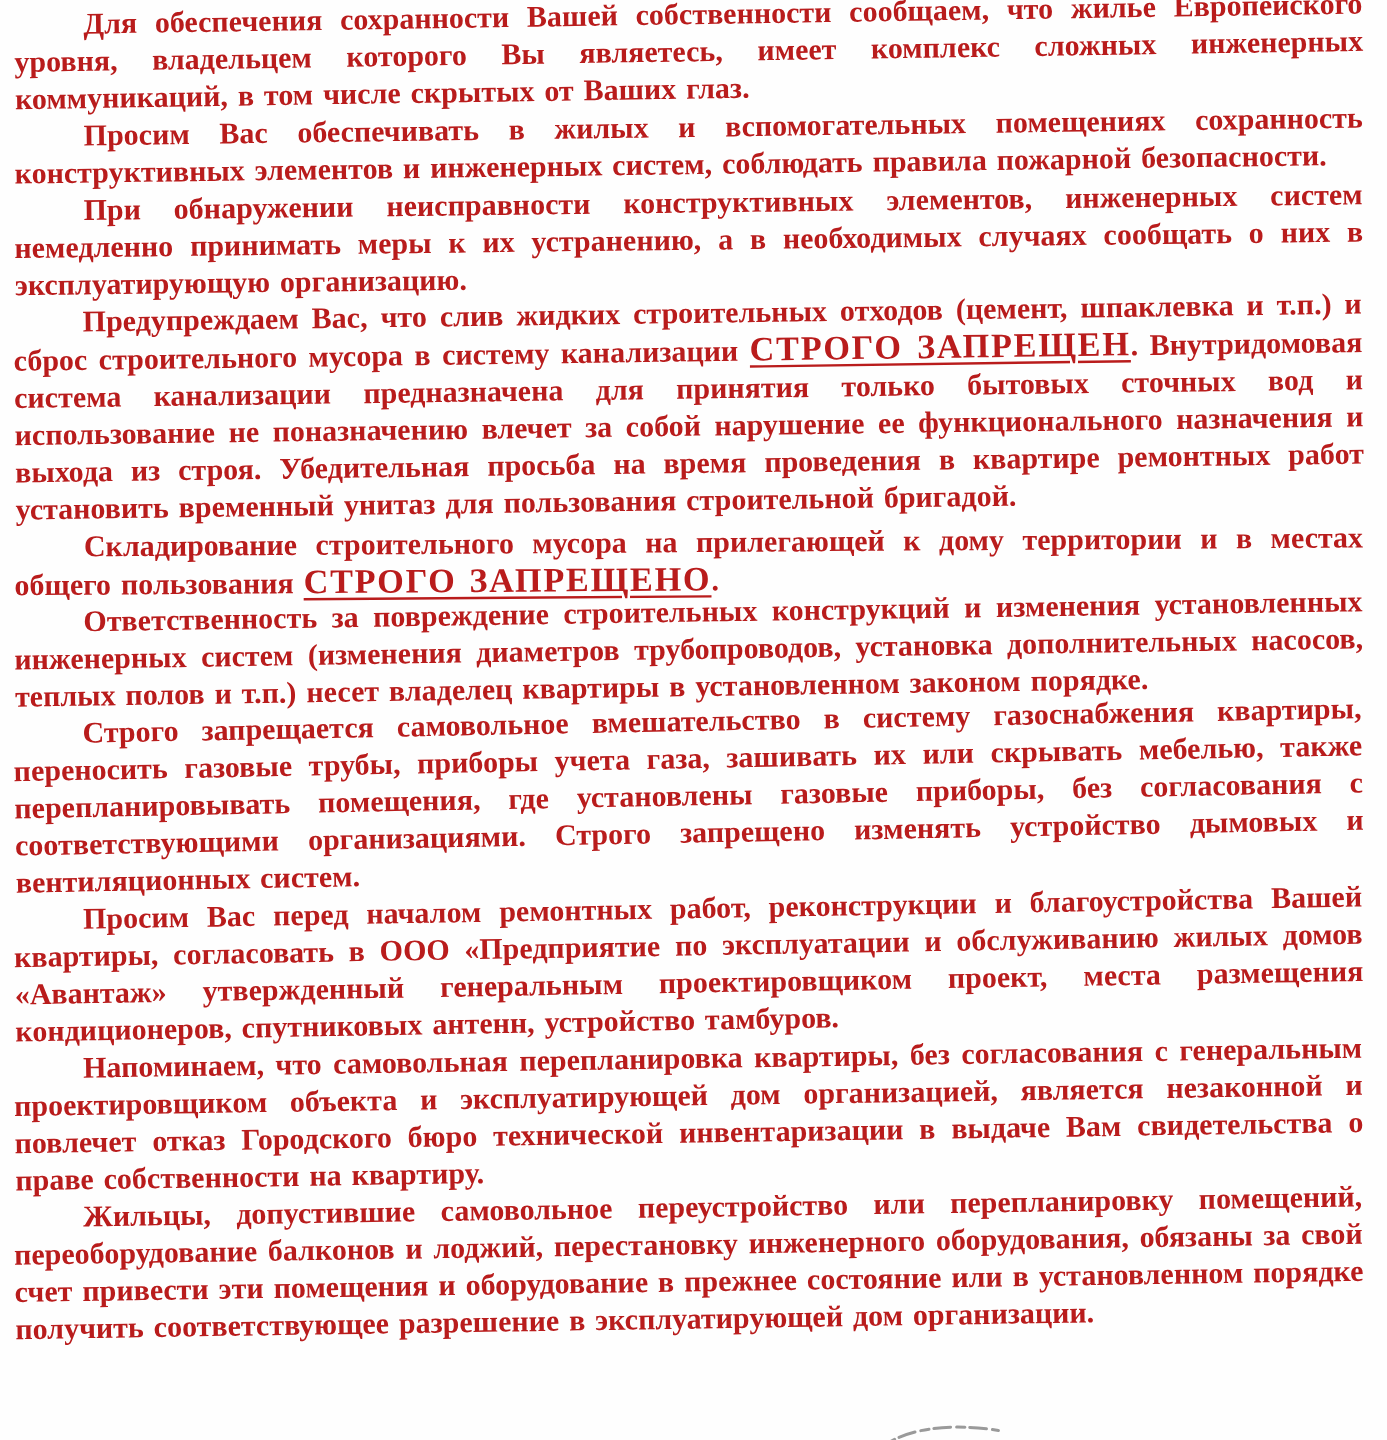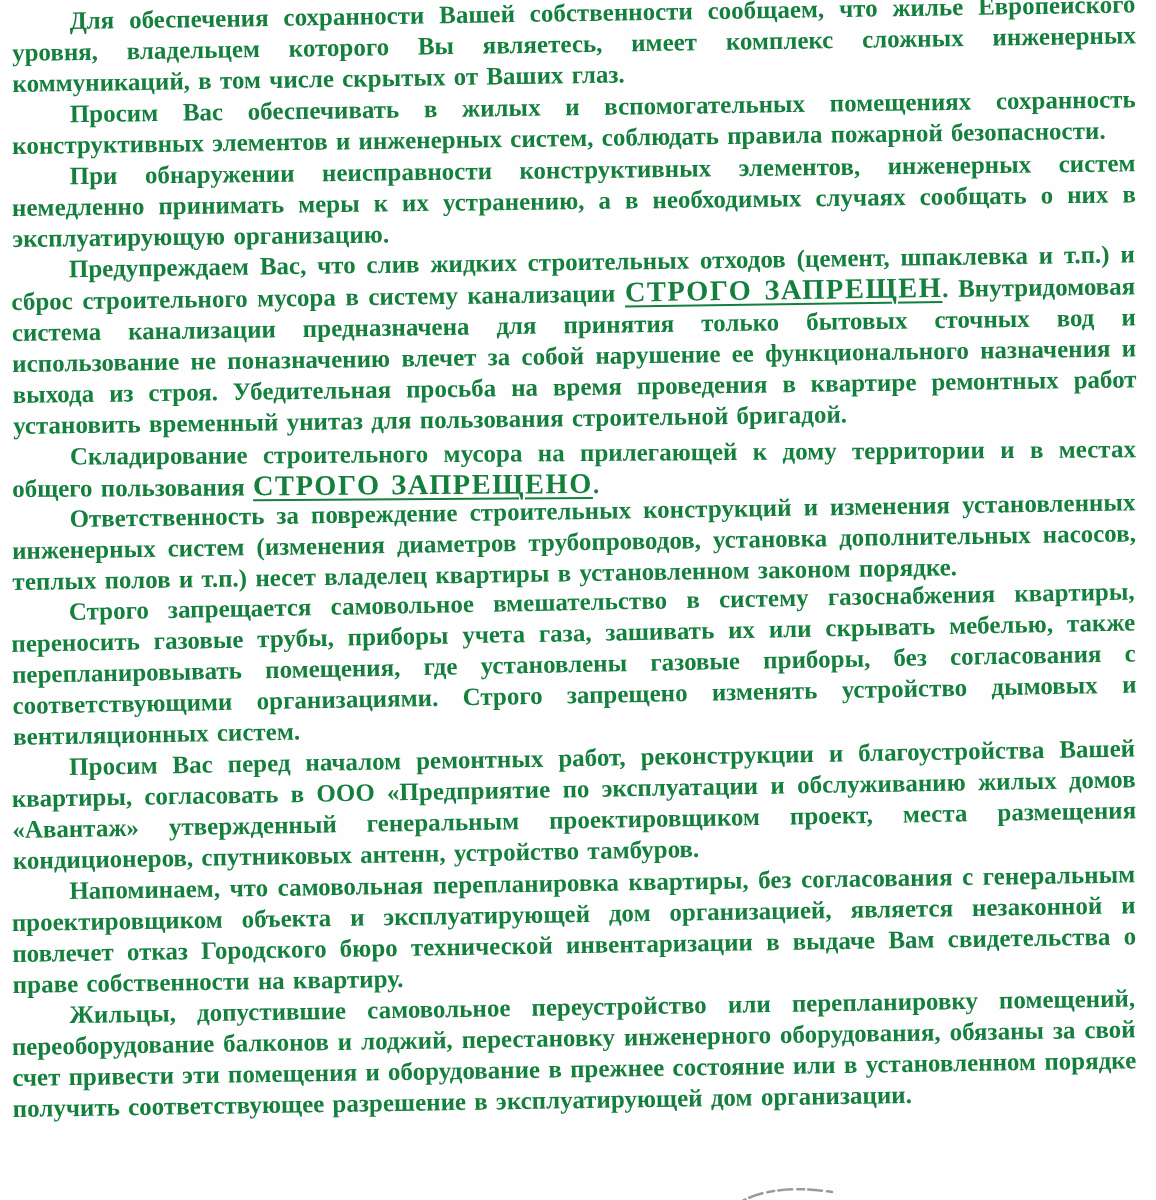--- a/index.html
+++ b/index.html
@@ -6,21 +6,21 @@
     margin: 0;
     padding: 0;
     background: #ffffff;
   }
   .scan-page {
     position: relative;
     width: 1156px;
     height: 1200px;
     overflow: hidden;
     background: #fefefe;
-    color: #15803d;
+    color: #b91c1c;
     font-family: "Liberation Serif", "DejaVu Serif", serif;
   }
   .doc-body {
     position: absolute;
     top: 6px;
     left: 12px;
     right: 20px;
   }
   .doc-body p {
     margin: 0;

